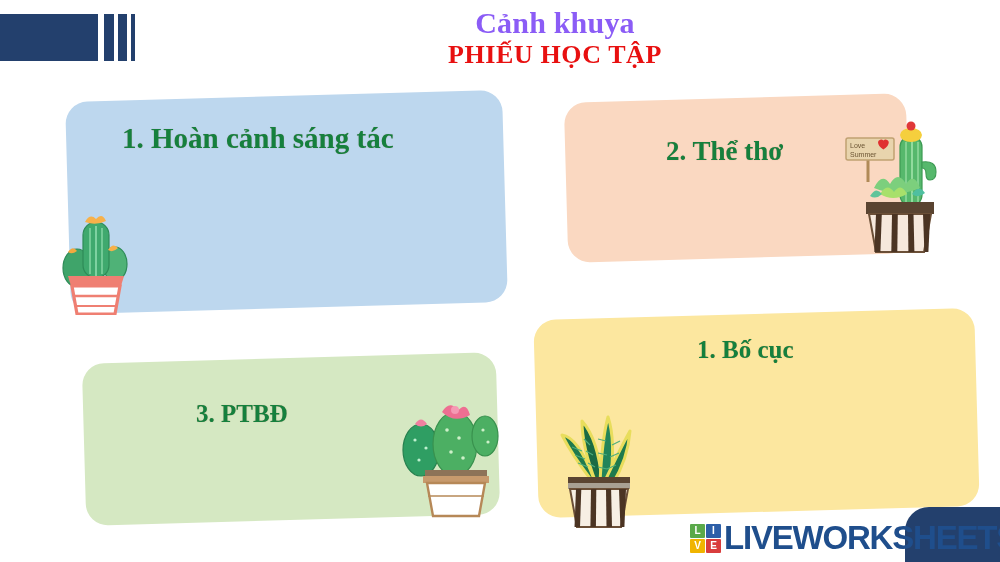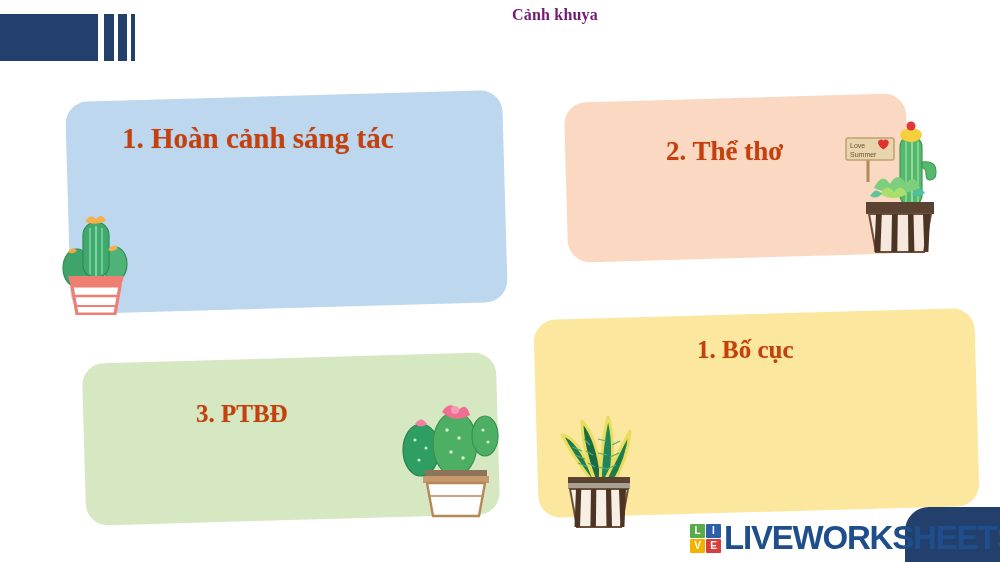--- a/index.html
+++ b/index.html
@@ -32,41 +32,41 @@
   #title-wrap {
     position: absolute;
     left: 330px;
     top: 6px;
     width: 450px;
     text-align: center;
     line-height: 1.12;
   }
   #title-line-1 {
     display: block;
-    color: #701a75;
-    font-weight: bold;
-    font-size: 16px;
+    color: #8b5cf6;
+    font-weight: bold;
+    font-size: 30px;
     letter-spacing: .2px;
   }
   #title-line-2 {
     display: block;
     color: #e81010;
     font-weight: bold;
     font-size: 26px;
     letter-spacing: .6px;
   }
 
   
   .card {
     position: absolute;
     border-radius: 22px;
   }
   .card-label {
     position: absolute;
-    color: #c2410c;
+    color: #15803d;
     font-weight: bold;
     white-space: nowrap;
     text-shadow: 0 0 1px rgba(192,0,0,.25);
   }
 
   #card-1 {
     left: 68px; top: 96px; width: 437px; height: 212px;
     background: #bdd7ee;
     transform: rotate(-1.6deg);
   }
@@ -147,20 +147,21 @@
 
 <div id="stage">
 
   <div class="deco-block" id="deco-main"></div>
   <div class="deco-block" id="deco-bar-1"></div>
   <div class="deco-block" id="deco-bar-2"></div>
   <div class="deco-block" id="deco-bar-3"></div>
 
   <div id="title-wrap">
     <span id="title-line-1">Cảnh khuya</span>
+    <span id="title-line-2">PHIẾU HỌC TẬP</span>
   </div>
 
   <div class="card" id="card-1"></div>
   <div class="card-label" id="label-1">1.  Hoàn cảnh sáng tác</div>
 
   <svg class="plant" style="left:52px; top:190px;" width="86" height="125" viewBox="0 0 86 125">
 
     <ellipse cx="25" cy="78" rx="14" ry="19" fill="#3fa46a"></ellipse>
     <ellipse cx="25" cy="78" rx="14" ry="19" fill="none" stroke="#2e8b57" stroke-width="1.2"></ellipse>
 

